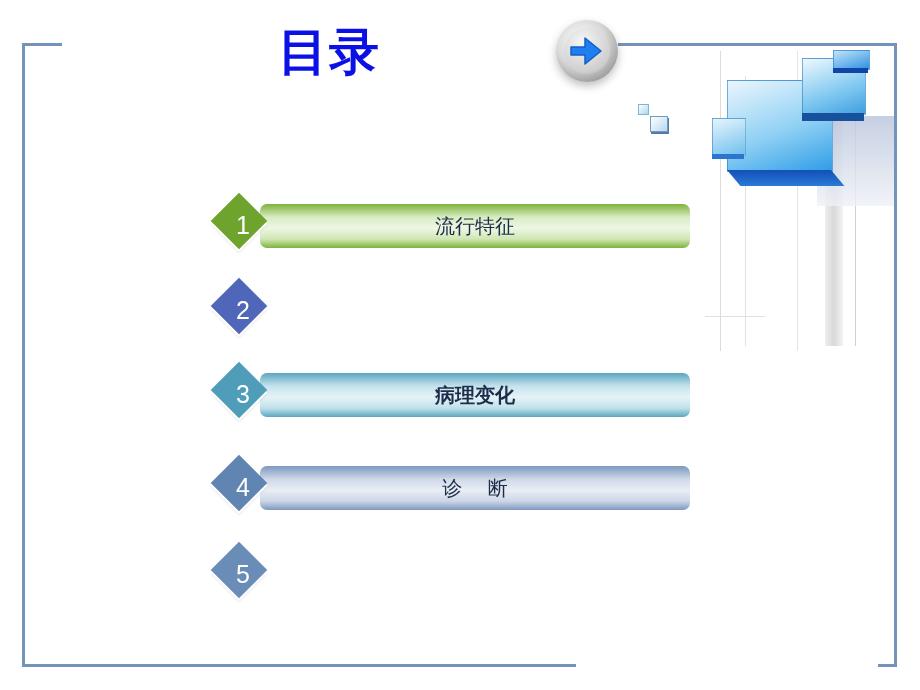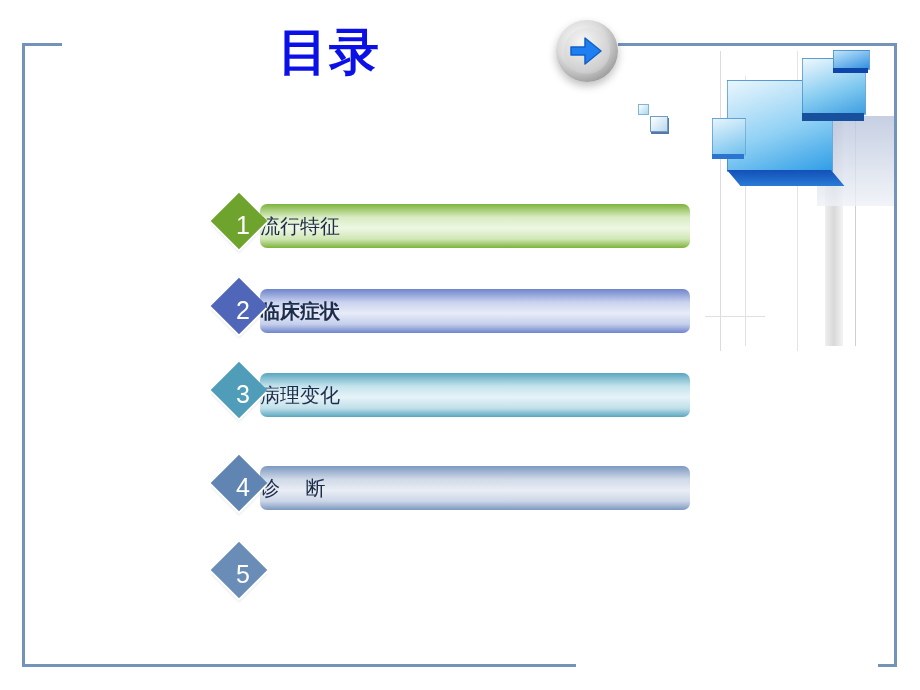--- a/index.html
+++ b/index.html
@@ -9,21 +9,21 @@
   .nav-btn{position:absolute;left:556px;top:20px;width:62px;height:62px;border-radius:50%;
     background:radial-gradient(circle at 40% 35%,#ffffff 0%,#d9d9d9 45%,#8e8e8e 85%,#5a5a5a 100%);
     box-shadow:0 4px 8px rgba(0,0,0,0.25);}
   .nav-btn .inner{position:absolute;left:8px;top:8px;width:46px;height:46px;border-radius:50%;
     background:radial-gradient(circle at 40% 30%,#f6f6f6 0%,#cfcfcf 70%,#a8a8a8 100%);}
   .nav-btn svg{position:absolute;left:11px;top:13px;}
   .deco{position:absolute;}
   .cube{position:absolute;border:1px solid rgba(80,140,200,0.6);}
   .item{position:absolute;left:216px;width:475px;height:56px;}
   .bar{position:absolute;left:44px;top:6px;width:430px;height:44px;border-radius:7px;}
-  .bar-label{position:absolute;left:0;right:0;top:0;height:44px;line-height:44px;font-size:20px;color:#1d2c4a;white-space:pre;}
+  .bar-label{position:absolute;left:0;right:0;top:0;height:44px;line-height:44px;text-align:center;font-size:20px;color:#1d2c4a;white-space:pre;}
   .diamond{position:absolute;left:3px;top:3px;width:40px;height:40px;transform:rotate(45deg);transform-origin:center;
      box-shadow:2px 2px 0 #ffffff,3px 3px 2px rgba(0,0,0,0.08);}
   .num{position:absolute;left:0;top:0;width:46px;height:46px;line-height:46px;text-align:center;font-size:25px;color:#ffffff;font-family:"Liberation Sans",sans-serif;}
 </style>
 </head>
 <body>
 
 <div class="frame-line" style="left:22px;top:43px;width:40px;height:3px;"></div>
 <div class="frame-line" style="left:22px;top:43px;width:3px;height:624px;"></div>
 <div class="frame-line" style="left:22px;top:664px;width:554px;height:3px;"></div>
@@ -69,30 +69,27 @@
 
 <div class="item" style="top:198px;">
   <div class="bar" style="background:linear-gradient(180deg,#7db33c 0%,#d8ecc2 30%,#eef7e4 55%,#cfe6b3 80%,#7db33c 100%);">
     <div class="bar-label" style="font-weight:normal;">流行特征</div>
   </div>
   <div class="diamond" style="background:#6ea32d;left:3px;top:3px;"></div>
   <div class="num" style="left:4px;top:4px;">1</div>
 </div>
 
 <div class="item" style="top:283px;">
-  <div class="bar" style="background:linear-gradient(180deg,#6f84cc 0%,#c9d2ee 30%,#e8ecf8 55%,#c5cfec 80%,#6f84cc 100%);">
-    <div class="bar-label" style="font-weight:bold;">临床症状</div>
-  </div>
   <div class="diamond" style="background:#5066b8;"></div>
   <div class="num" style="left:4px;top:4px;">2</div>
 </div>
 
 <div class="item" style="top:367px;">
   <div class="bar" style="background:linear-gradient(180deg,#5aa6bf 0%,#c4e3ec 30%,#e6f3f7 55%,#c0e0ea 80%,#5aa6bf 100%);">
-    <div class="bar-label" style="font-weight:normal;">病理变化</div>
+    <div class="bar-label" style="font-weight:bold;">病理变化</div>
   </div>
   <div class="diamond" style="background:#4f9db8;"></div>
   <div class="num" style="left:4px;top:4px;">3</div>
 </div>
 
 <div class="item" style="top:460px;">
   <div class="bar" style="background:linear-gradient(180deg,#7d98c0 0%,#cfd9e8 30%,#eaeef5 55%,#ccd6e7 80%,#7d98c0 100%);">
     <div class="bar-label" style="font-weight:normal;">诊    断</div>
   </div>
   <div class="diamond" style="background:#6185b2;"></div>

